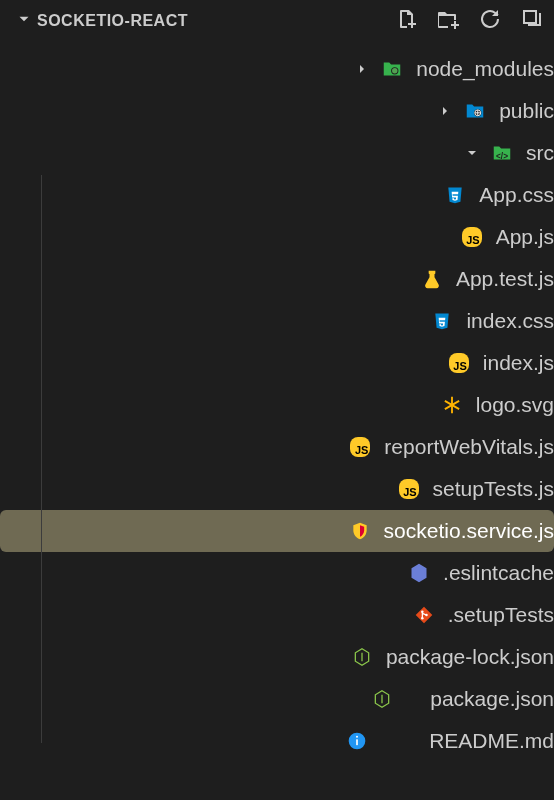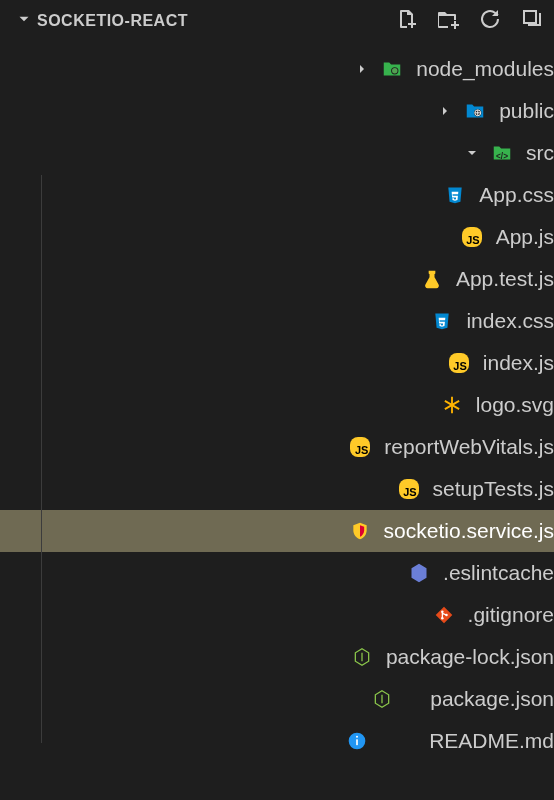--- a/index.html
+++ b/index.html
@@ -249,21 +249,21 @@
         </span>
     <span class="label">reportWebVitals.js</span>
   </div>
       <div class="row" style="padding-left: 86px;">
 
     <span class="file-icon">
           <div class="ic-js">JS</div>
         </span>
     <span class="label">setupTests.js</span>
   </div>
-      <div class="row selected" style="padding-left: 86px;">
+      <div class="row selected" style="padding-left: 86px; border-radius: 6px;">
 
     <span class="file-icon">
           <svg width="20" height="20" viewBox="0 0 24 24">
             <path class="ic-shield" d="M12 2l8 3v6c0 5-3.5 9.5-8 11-4.5-1.5-8-6-8-11V5z"></path>
             <path fill="#dd0031" d="M12 5l5 2v4c0 3.5-2.5 7-5 8V5z"></path>
           </svg>
         </span>
     <span class="label">socketio.service.js</span>
   </div>
       <div class="row" style="padding-left: 37px;">
@@ -280,21 +280,21 @@
     <span class="spacer20"></span>
     <span class="file-icon">
           <svg width="20" height="20" viewBox="0 0 24 24">
             <path class="ic-orange" d="M12 2l10 10-10 10L2 12z"></path>
             <circle cx="10" cy="8" r="1.5" fill="#fff"></circle>
             <circle cx="10" cy="16" r="1.5" fill="#fff"></circle>
             <circle cx="15" cy="12" r="1.5" fill="#fff"></circle>
             <path stroke="#fff" stroke-width="1.5" d="M10 8v8M10 10l5 2"></path>
           </svg>
         </span>
-    <span class="label">.gitignore</span>
+    <span class="label">.setupTests</span>
   </div>
       <div class="row" style="padding-left: 44px;">
     <span class="spacer20"></span>
     <span class="file-icon">
           <svg width="20" height="20" viewBox="0 0 24 24">
             <path class="ic-node" d="M12 2l8 5v10l-8 5-8-5V7z"></path>
             <path class="ic-node" d="M12 7v10"></path>
           </svg>
         </span>
     <span class="label">package-lock.json</span>

